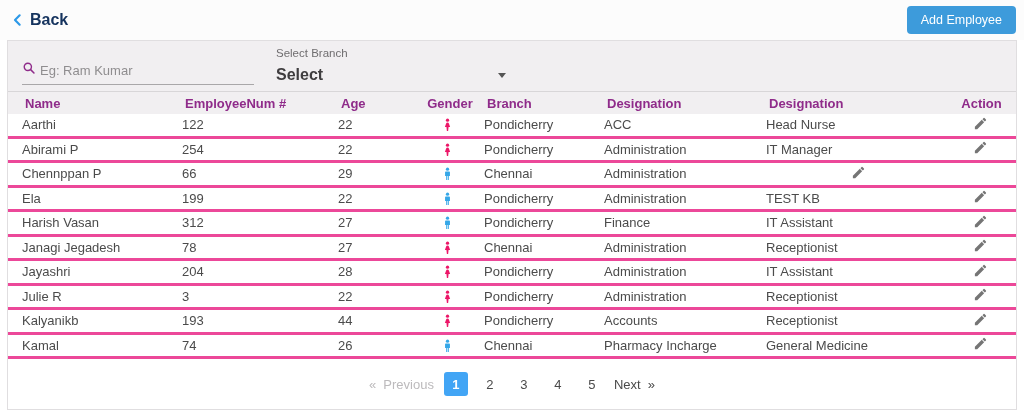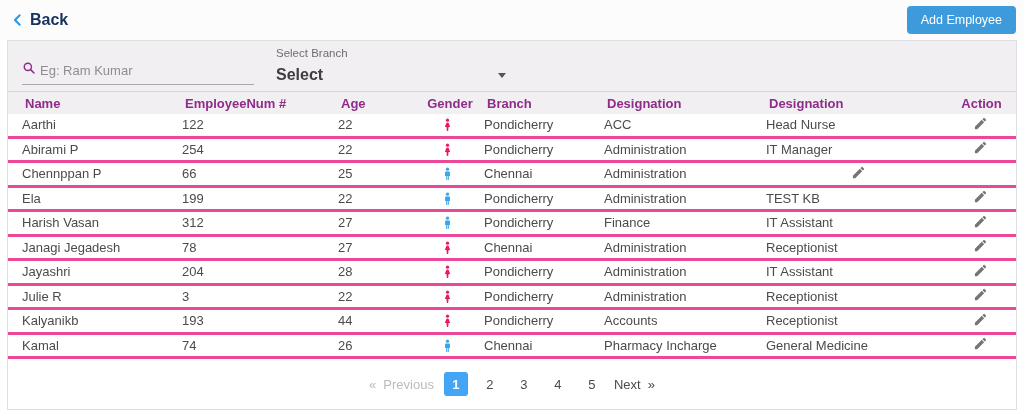--- a/index.html
+++ b/index.html
@@ -160,21 +160,21 @@
               <path d="M3 17.25V21h3.75L17.81 9.94l-3.75-3.75L3 17.25zM20.71 7.04c.39-.39.39-1.02 0-1.41l-2.34-2.34a.9959.9959 0 0 0-1.41 0l-1.83 1.83 3.75 3.75 1.83-1.83z"></path>
             </svg>
           </span>
         </button>
       </span>
     </div>
 
     <div class="grid trow">
       <span class="td">Chennppan P</span>
       <span class="td">66</span>
-      <span class="td">25</span>
+      <span class="td">29</span>
       <span class="td center gender-icon male">
         
         <svg class="male-svg" width="15" height="16" viewBox="0 0 24 24" fill="#35a7e8">
           <circle cx="12" cy="4.3" r="2.6"></circle>
           <path d="M9.7 7.8h4.6c.9 0 1.6.7 1.6 1.6v5.8h-1.8v6.3h-1.6v-6.3h-1v6.3H9.9v-6.3H8.1V9.4c0-.9.7-1.6 1.6-1.6z"></path>
         </svg>
       </span>
       <span class="td">Chennai</span>
       <span class="td">Administration</span>
       <span class="td center">

